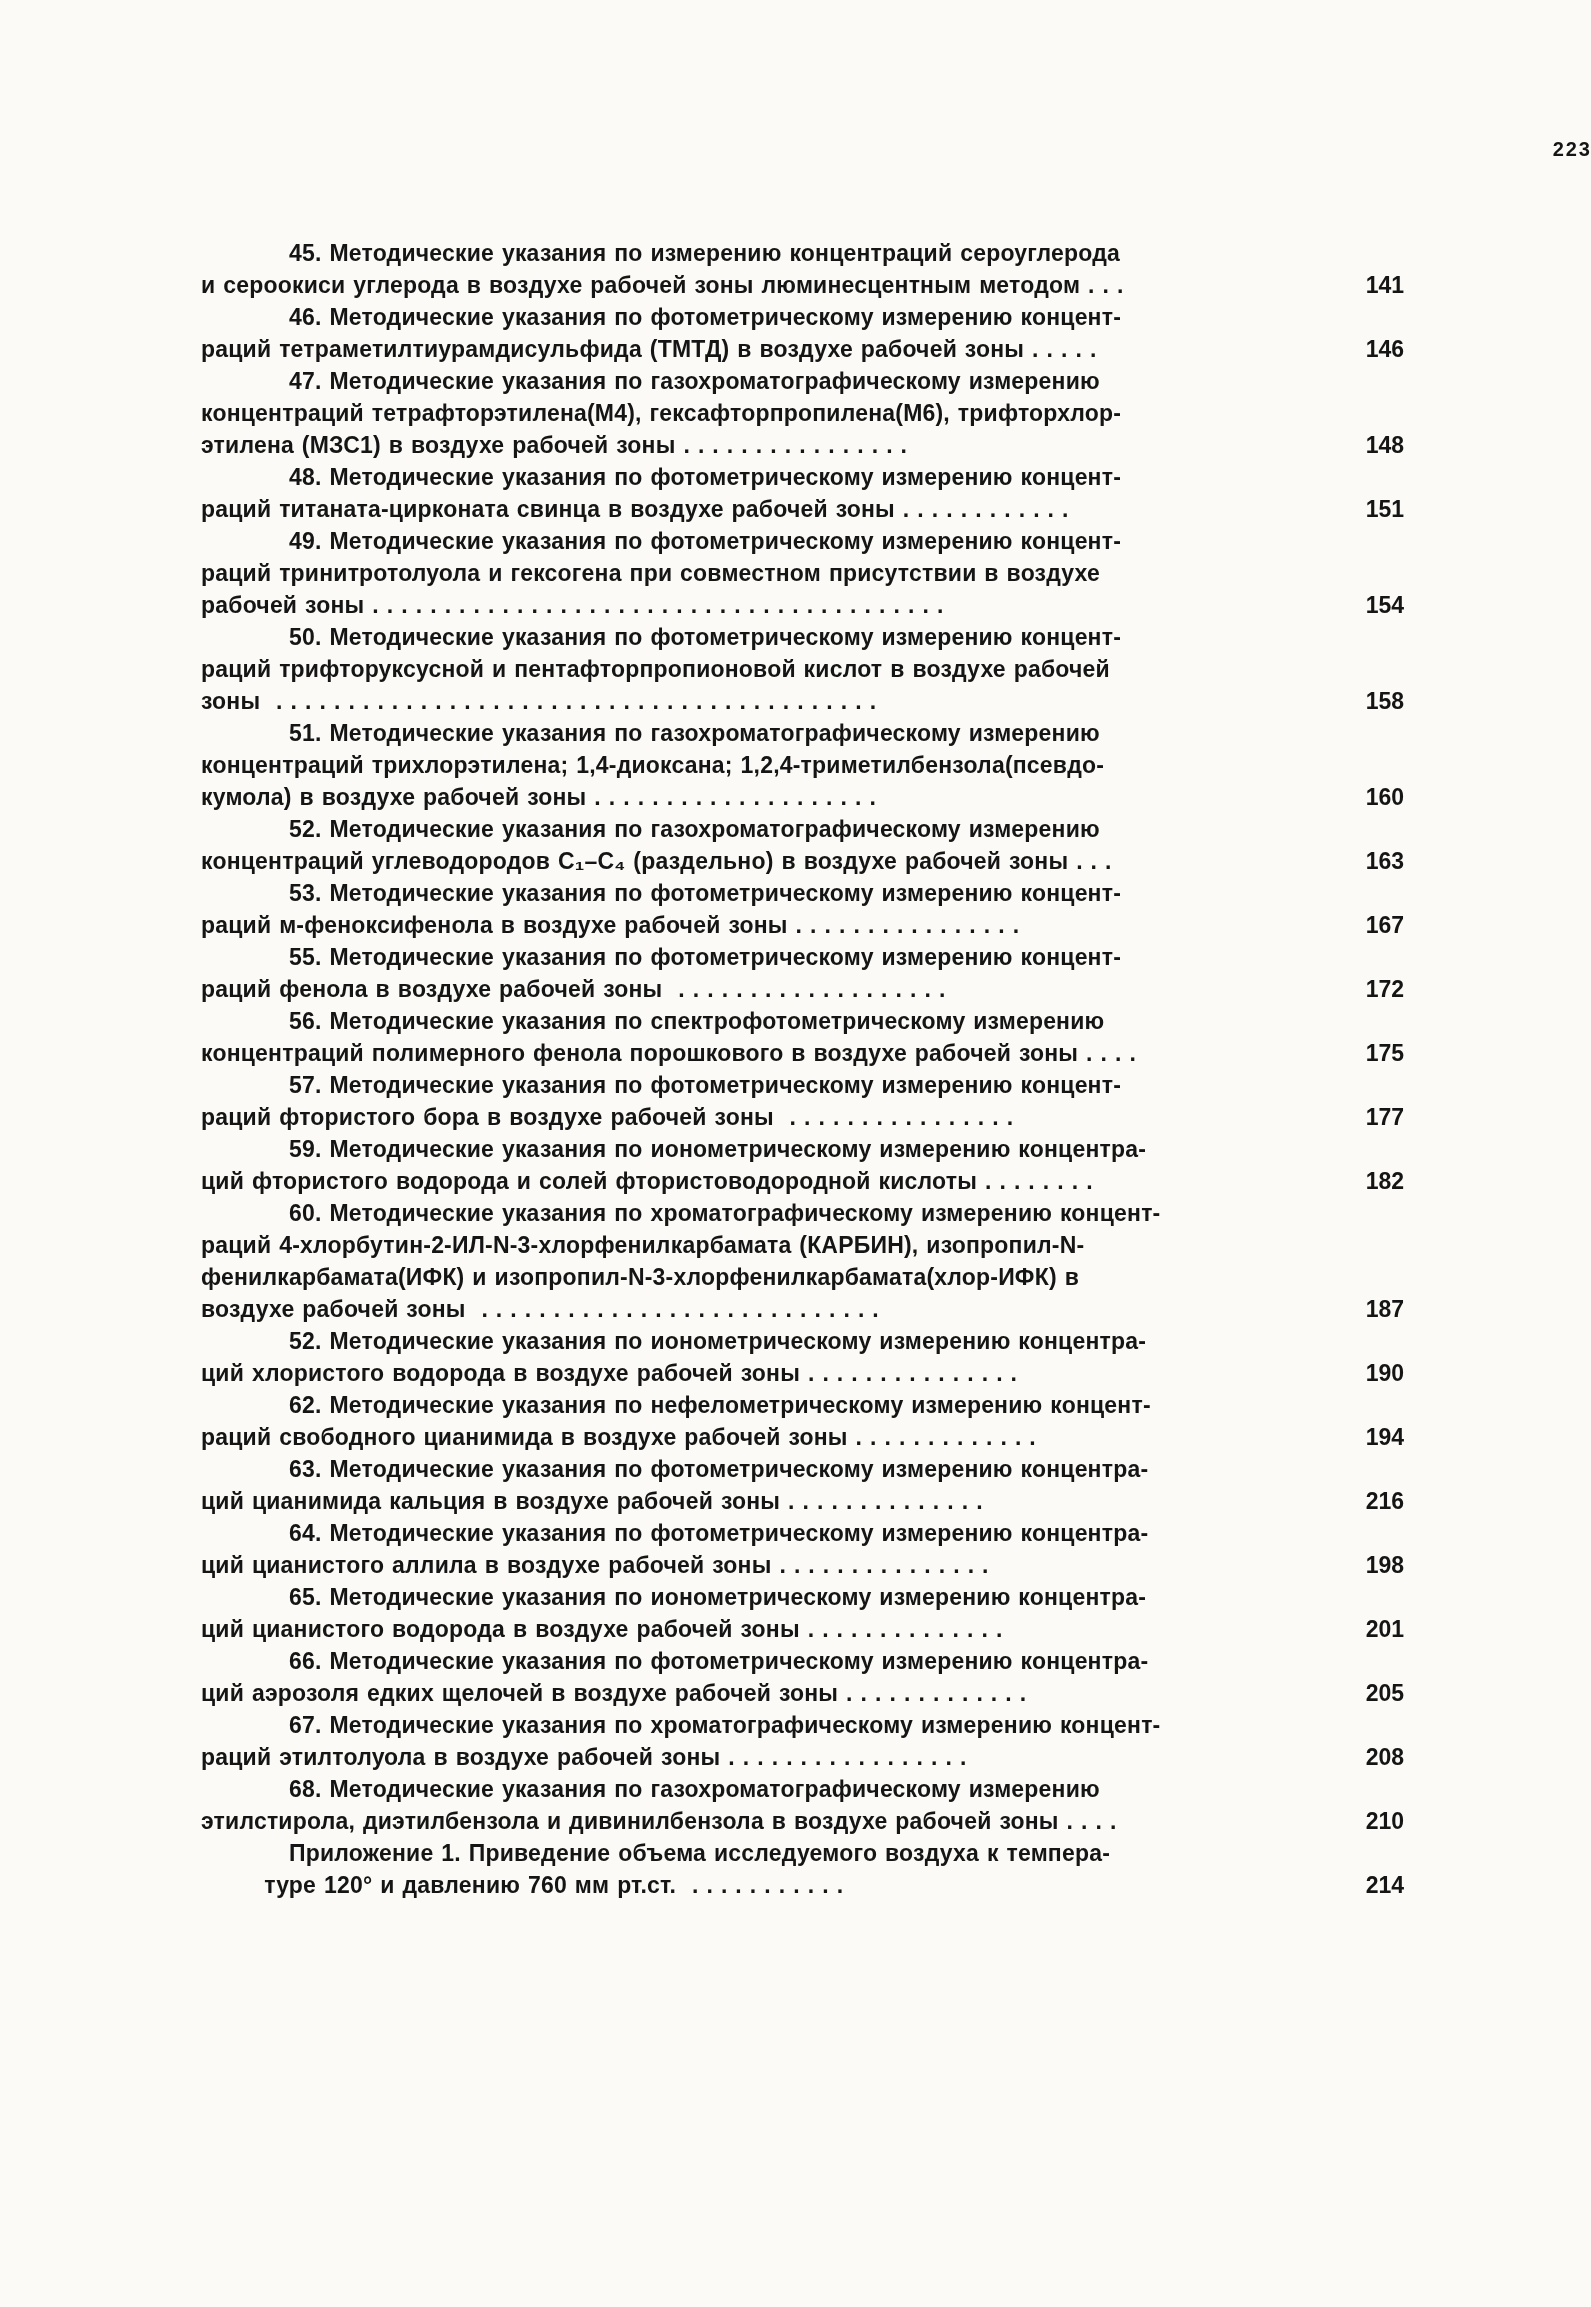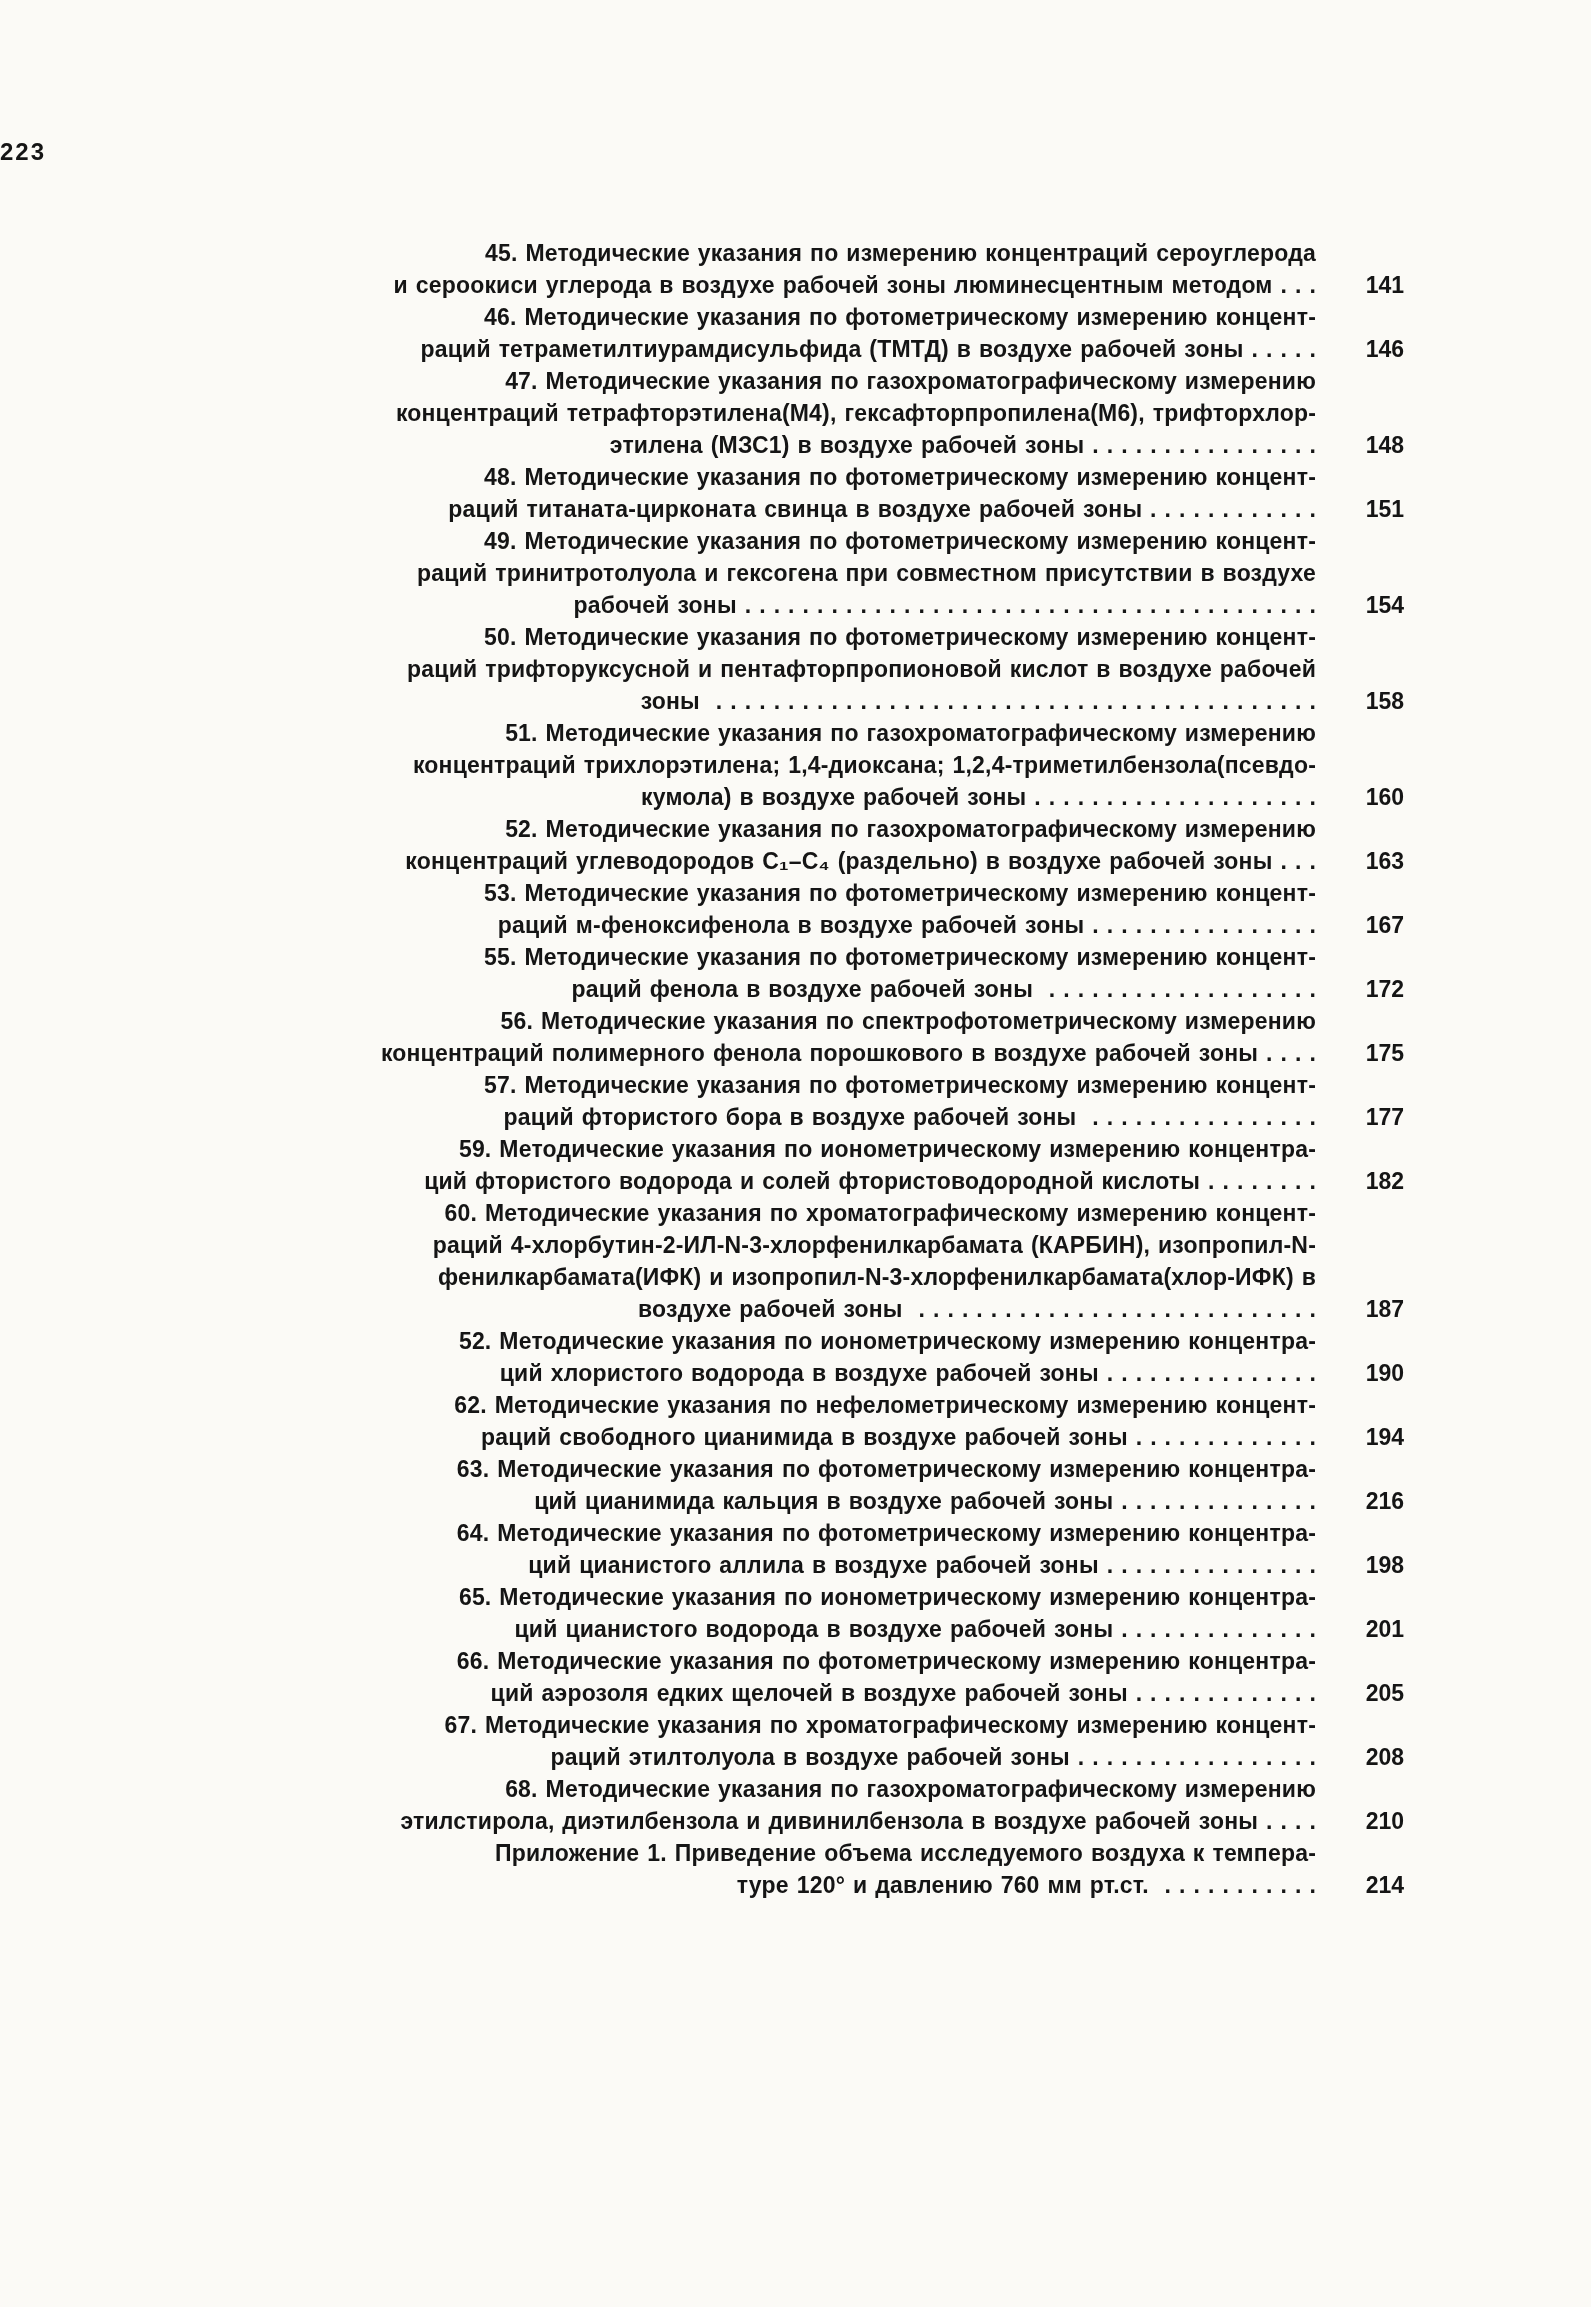--- a/index.html
+++ b/index.html
@@ -16,43 +16,42 @@
     font-family: "Liberation Sans", "DejaVu Sans", sans-serif;
     color: #151515;
     font-weight: 700;
     overflow: hidden;
   }
   .page-number-header {
     position: absolute;
     top: 138px;
     left: 0;
     width: 100%;
-    text-align: left;
-    font-size: 24px;
+    text-align: right;
+    font-size: 20px;
     letter-spacing: 2px;
   }
   .toc {
     position: absolute;
     top: 237px;
     left: 201px;
     width: 1203px;
     font-size: 23px;
     line-height: 32px;
   }
   .entry {
     display: flex;
     align-items: flex-end;
   }
   .entry-text {
     flex: 1;
     white-space: pre-wrap;
     text-indent: 88px;
     letter-spacing: 0.2px;
     word-spacing: 1.3px;
-    text-align: right;
   }
   .entry-page {
     width: 88px;
     text-align: right;
     flex: none;
   }
 </style>
 </head>
 <body>
 

